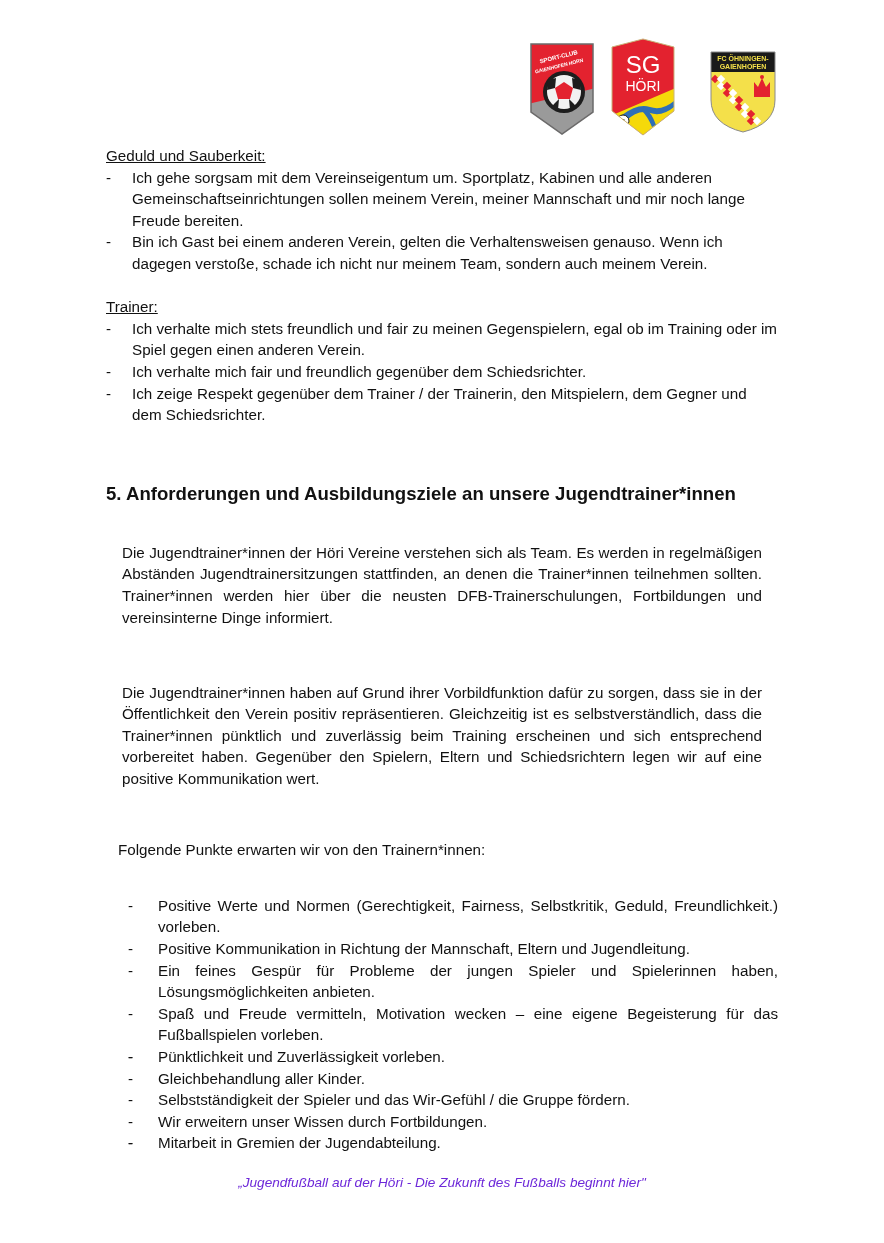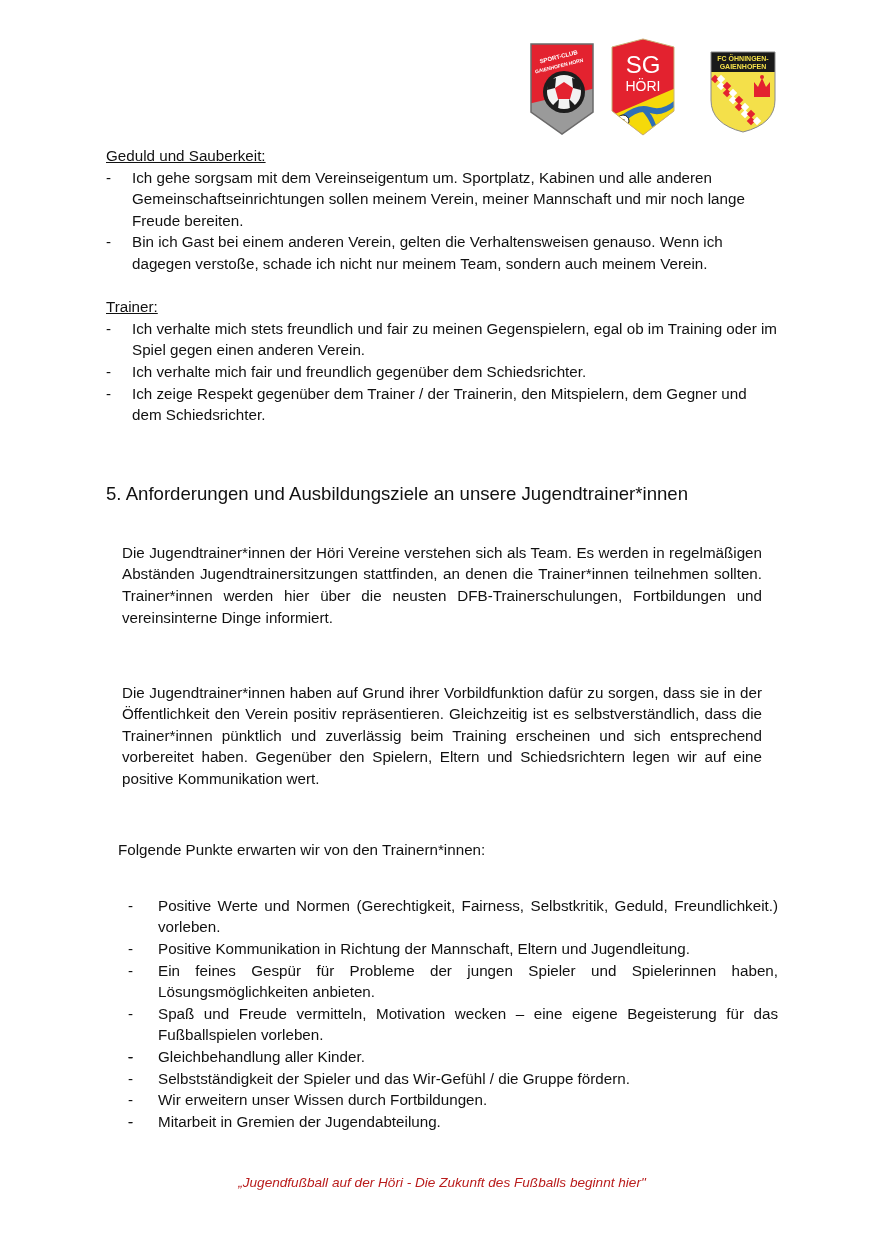--- a/index.html
+++ b/index.html
@@ -59,21 +59,21 @@
     }
     ul.dash li .dash-mark {
       position: absolute;
       left: 0;
       top: 0;
     }
     .gap-1 { height: 21.6px; }
     .gap-section { height: 56px; }
     h2.section-title {
       font-size: 18.6px;
-      font-weight: normal;
+      font-weight: bold;
       margin: 0;
       line-height: 24px;
     }
     .gap-after-title { height: 20px; }
     p.justify {
       text-align: justify;
       margin: 16px;
     }
     p.plain { margin: 12px; }
     .gap-list { height: 22px; }
@@ -86,21 +86,21 @@
     }
 
     .footer {
       position: absolute;
       top: 1175px;
       left: 0;
       width: 884px;
       text-align: center;
       font-style: italic;
       font-size: 13.6px;
-      color: #b91c1c;
+      color: #6d28d9;
     }
   </style>
 </head>
 <body>
 
 <div class="page">
 
   <div class="logos">
 
     <div class="logo" style="left:0;">
@@ -217,21 +217,21 @@
     <p class="plain">Folgende Punkte erwarten wir von den Trainern*innen:</p>
 
     <div class="gap-list"></div>
 
     <ul class="dash wide">
       <li><span class="dash-mark">-</span><span>Positive Werte und Normen (Gerechtigkeit, Fairness, Selbstkritik, Geduld, Freundlichkeit.) vorleben.</span></li>
       <li><span class="dash-mark">-</span><span>Positive Kommunikation in Richtung der Mannschaft, Eltern und Jugendleitung.</span></li>
       <li><span class="dash-mark">-</span><span>Ein feines Gespür für Probleme der jungen Spieler und Spielerinnen haben, Lösungsmöglichkeiten anbieten.</span></li>
       <li><span class="dash-mark">-</span><span>Spaß und Freude vermitteln, Motivation wecken – eine eigene Begeisterung für das Fußballspielen vorleben.</span></li>
       <li><span class="dash-mark">-</span></li>
-      <li><span class="dash-mark">-</span></li>
+      <li><span class="dash-mark">-</span><span>Pünktlichkeit und Zuverlässigkeit vorleben.</span></li>
       <li><span class="dash-mark">-</span><span>Gleichbehandlung aller Kinder.</span></li>
       <li><span class="dash-mark">-</span><span>Selbstständigkeit der Spieler und das Wir-Gefühl / die Gruppe fördern.</span></li>
       <li><span class="dash-mark">-</span><span>Wir erweitern unser Wissen durch Fortbildungen.</span></li>
       <li><span class="dash-mark">-</span></li>
       <li><span class="dash-mark">-</span><span>Mitarbeit in Gremien der Jugendabteilung.</span></li>
     </ul>
   </div>
 
   <div class="footer">„Jugendfußball auf der Höri - Die Zukunft des Fußballs beginnt hier"</div>
 

